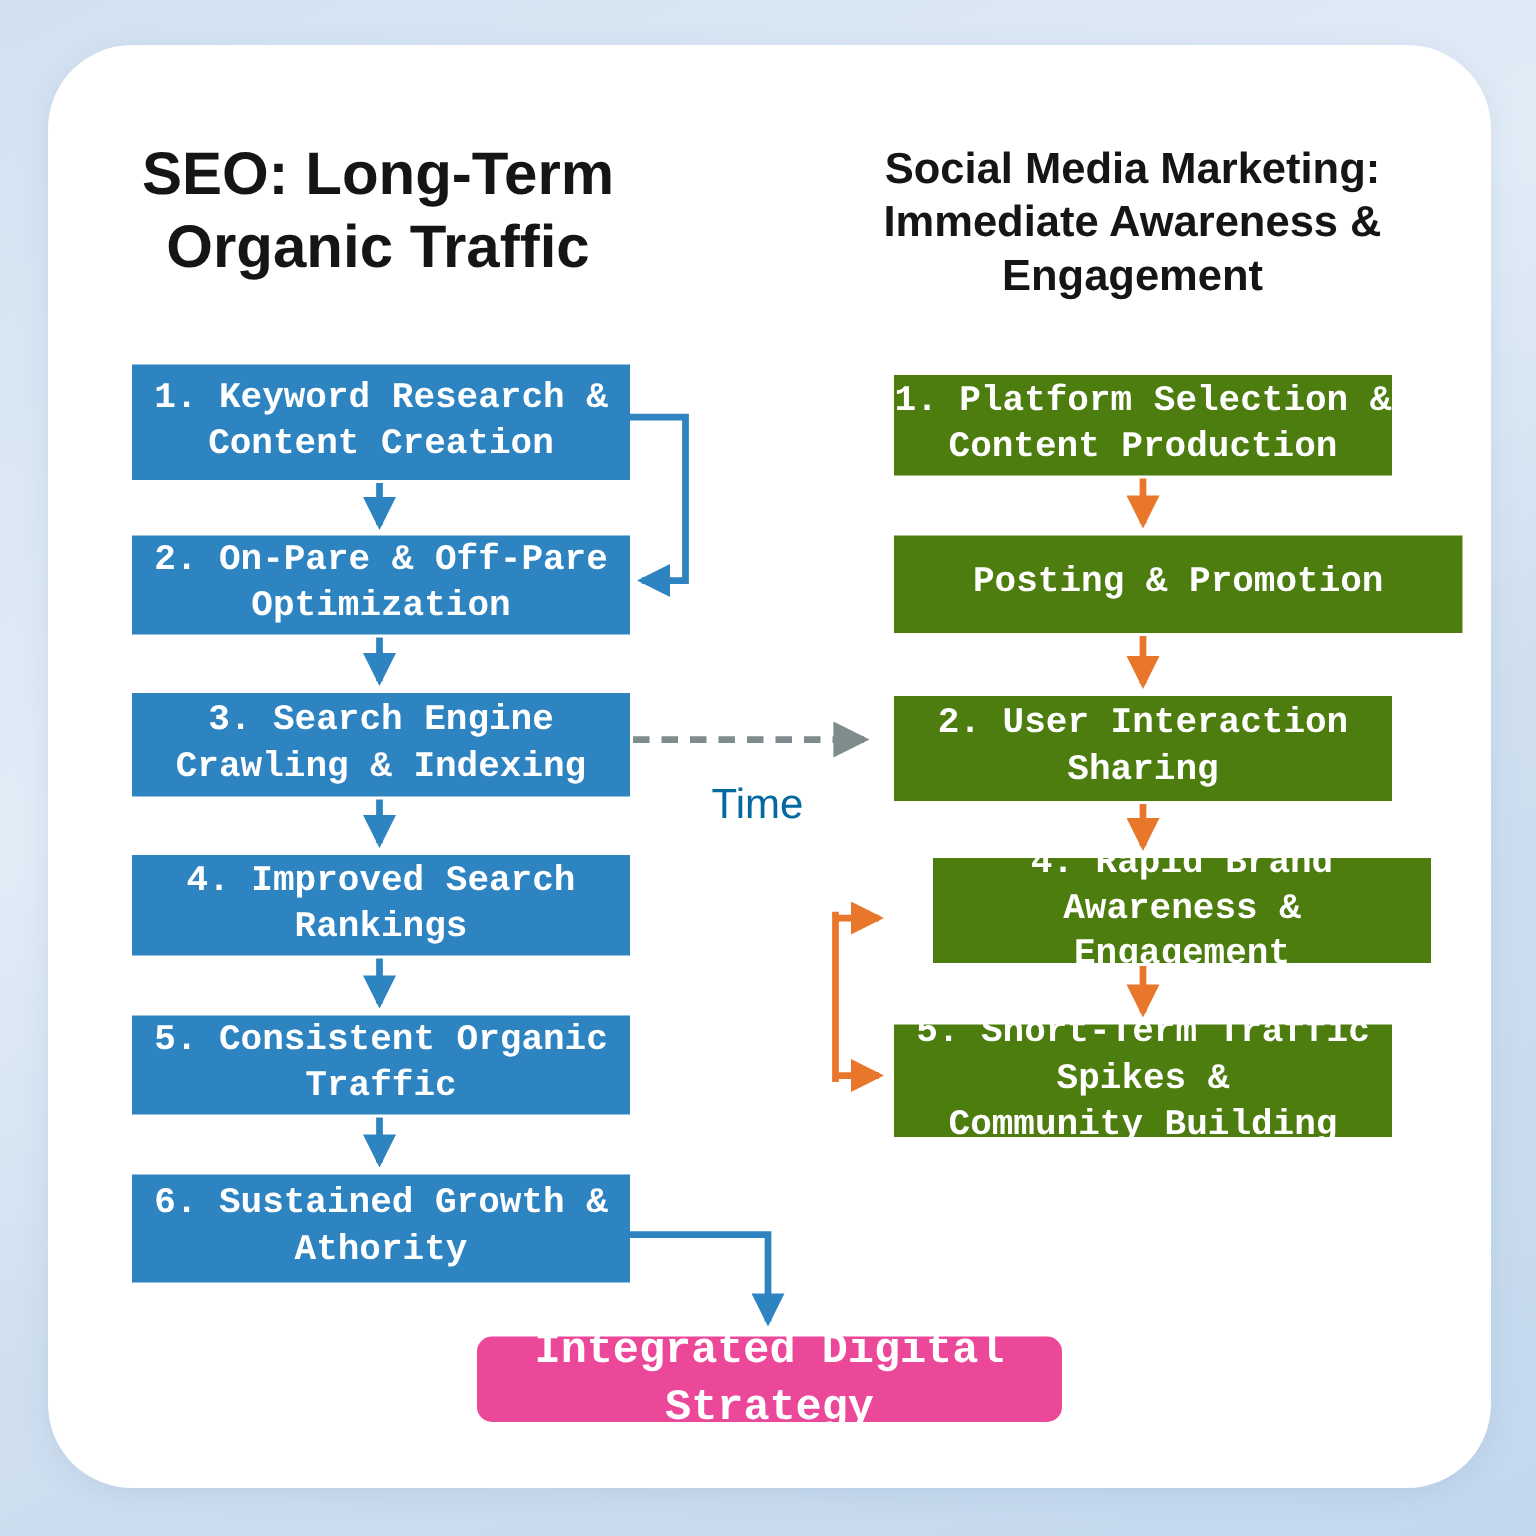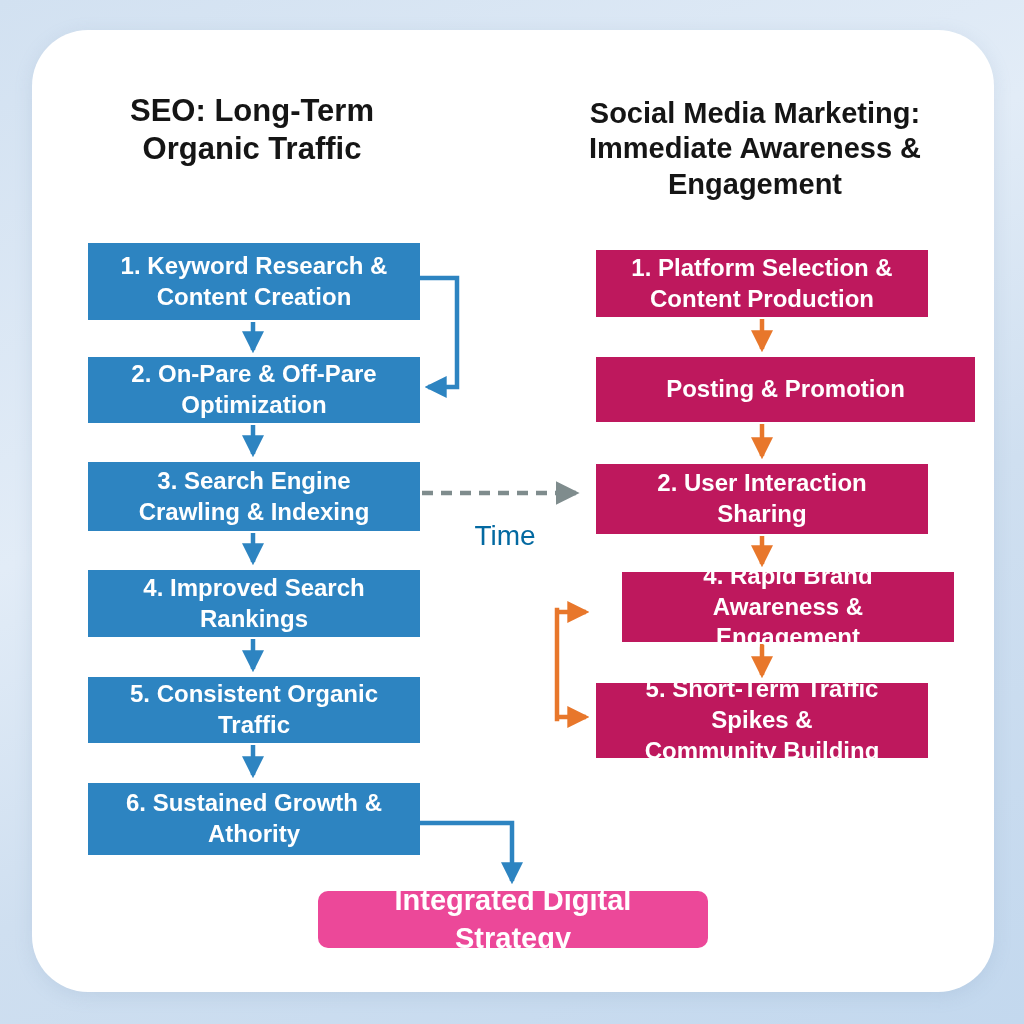--- a/index.html
+++ b/index.html
@@ -21,37 +21,38 @@
   }
 
   .title {
     position: absolute;
     text-align: center;
     font-weight: 700;
     color: #151515;
     white-space: pre-line;
     line-height: 1.22;
   }
-  #title-left  { left: 84px;  top: 92px;  width: 336px; font-size: 31px; }
+  #title-left  { left: 84px;  top: 92px;  width: 336px; font-size: 40px; }
   #title-right { left: 520px; top: 96px;  width: 470px; font-size: 29px; }
 
   .box {
     position: absolute;
     display: flex; align-items: center; justify-content: center;
     text-align: center;
     color: #ffffff;
     font-weight: 700;
     font-size: 24px;
     line-height: 1.28;
     white-space: pre-line;
-    padding: 0 16px;
+    padding: 0 0;
     box-sizing: border-box;
+    font-family: Liberation Mono, monospace;
   }
   .box.blue   { background: #2d84c1; }
-  .box.orange { background: #be185d; }
+  .box.orange { background: #4d7c0f; }
   .box.green  { background: #ec4899; border-radius: 10px; font-size: 29px; }
 
   
   #seo-0 { left: 88px; top: 243px; width: 332px; height: 77px; }
   #seo-1 { left: 88px; top: 357px; width: 332px; height: 66px; }
   #seo-2 { left: 88px; top: 462px; width: 332px; height: 69px; }
   #seo-3 { left: 88px; top: 570px; width: 332px; height: 67px; }
   #seo-4 { left: 88px; top: 677px; width: 332px; height: 66px; }
   #seo-5 { left: 88px; top: 783px; width: 332px; height: 72px; }
 

